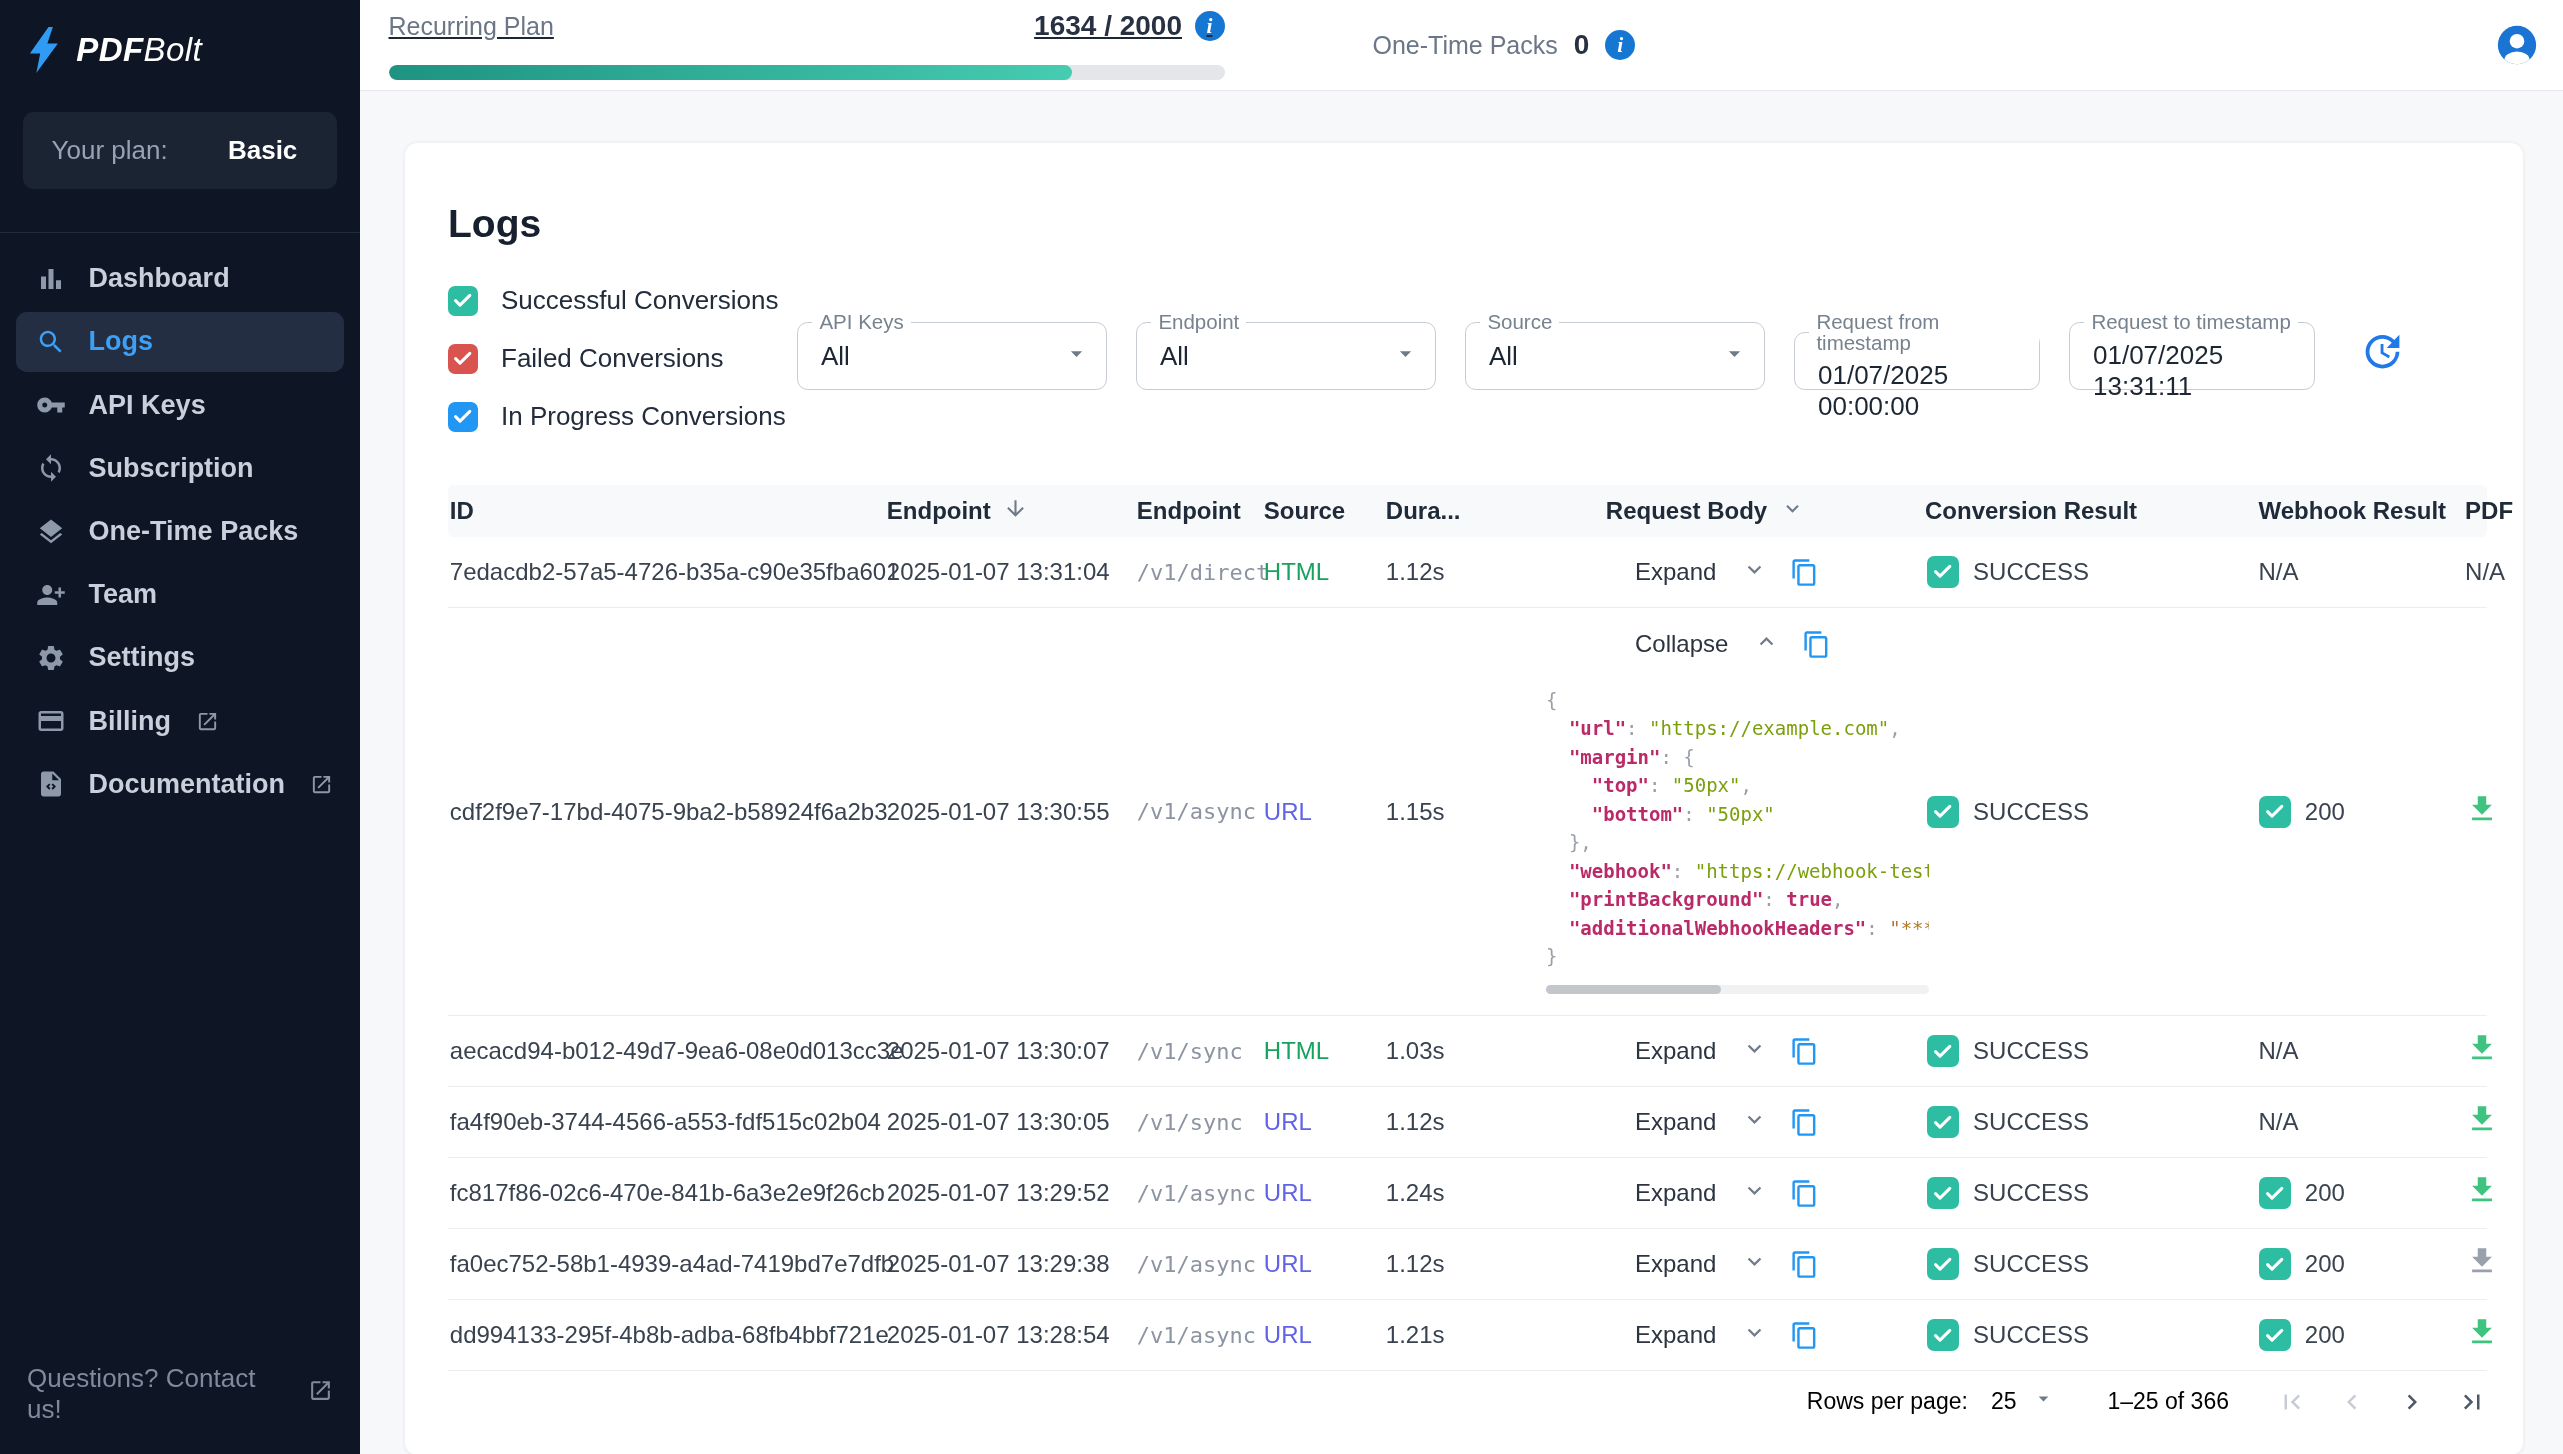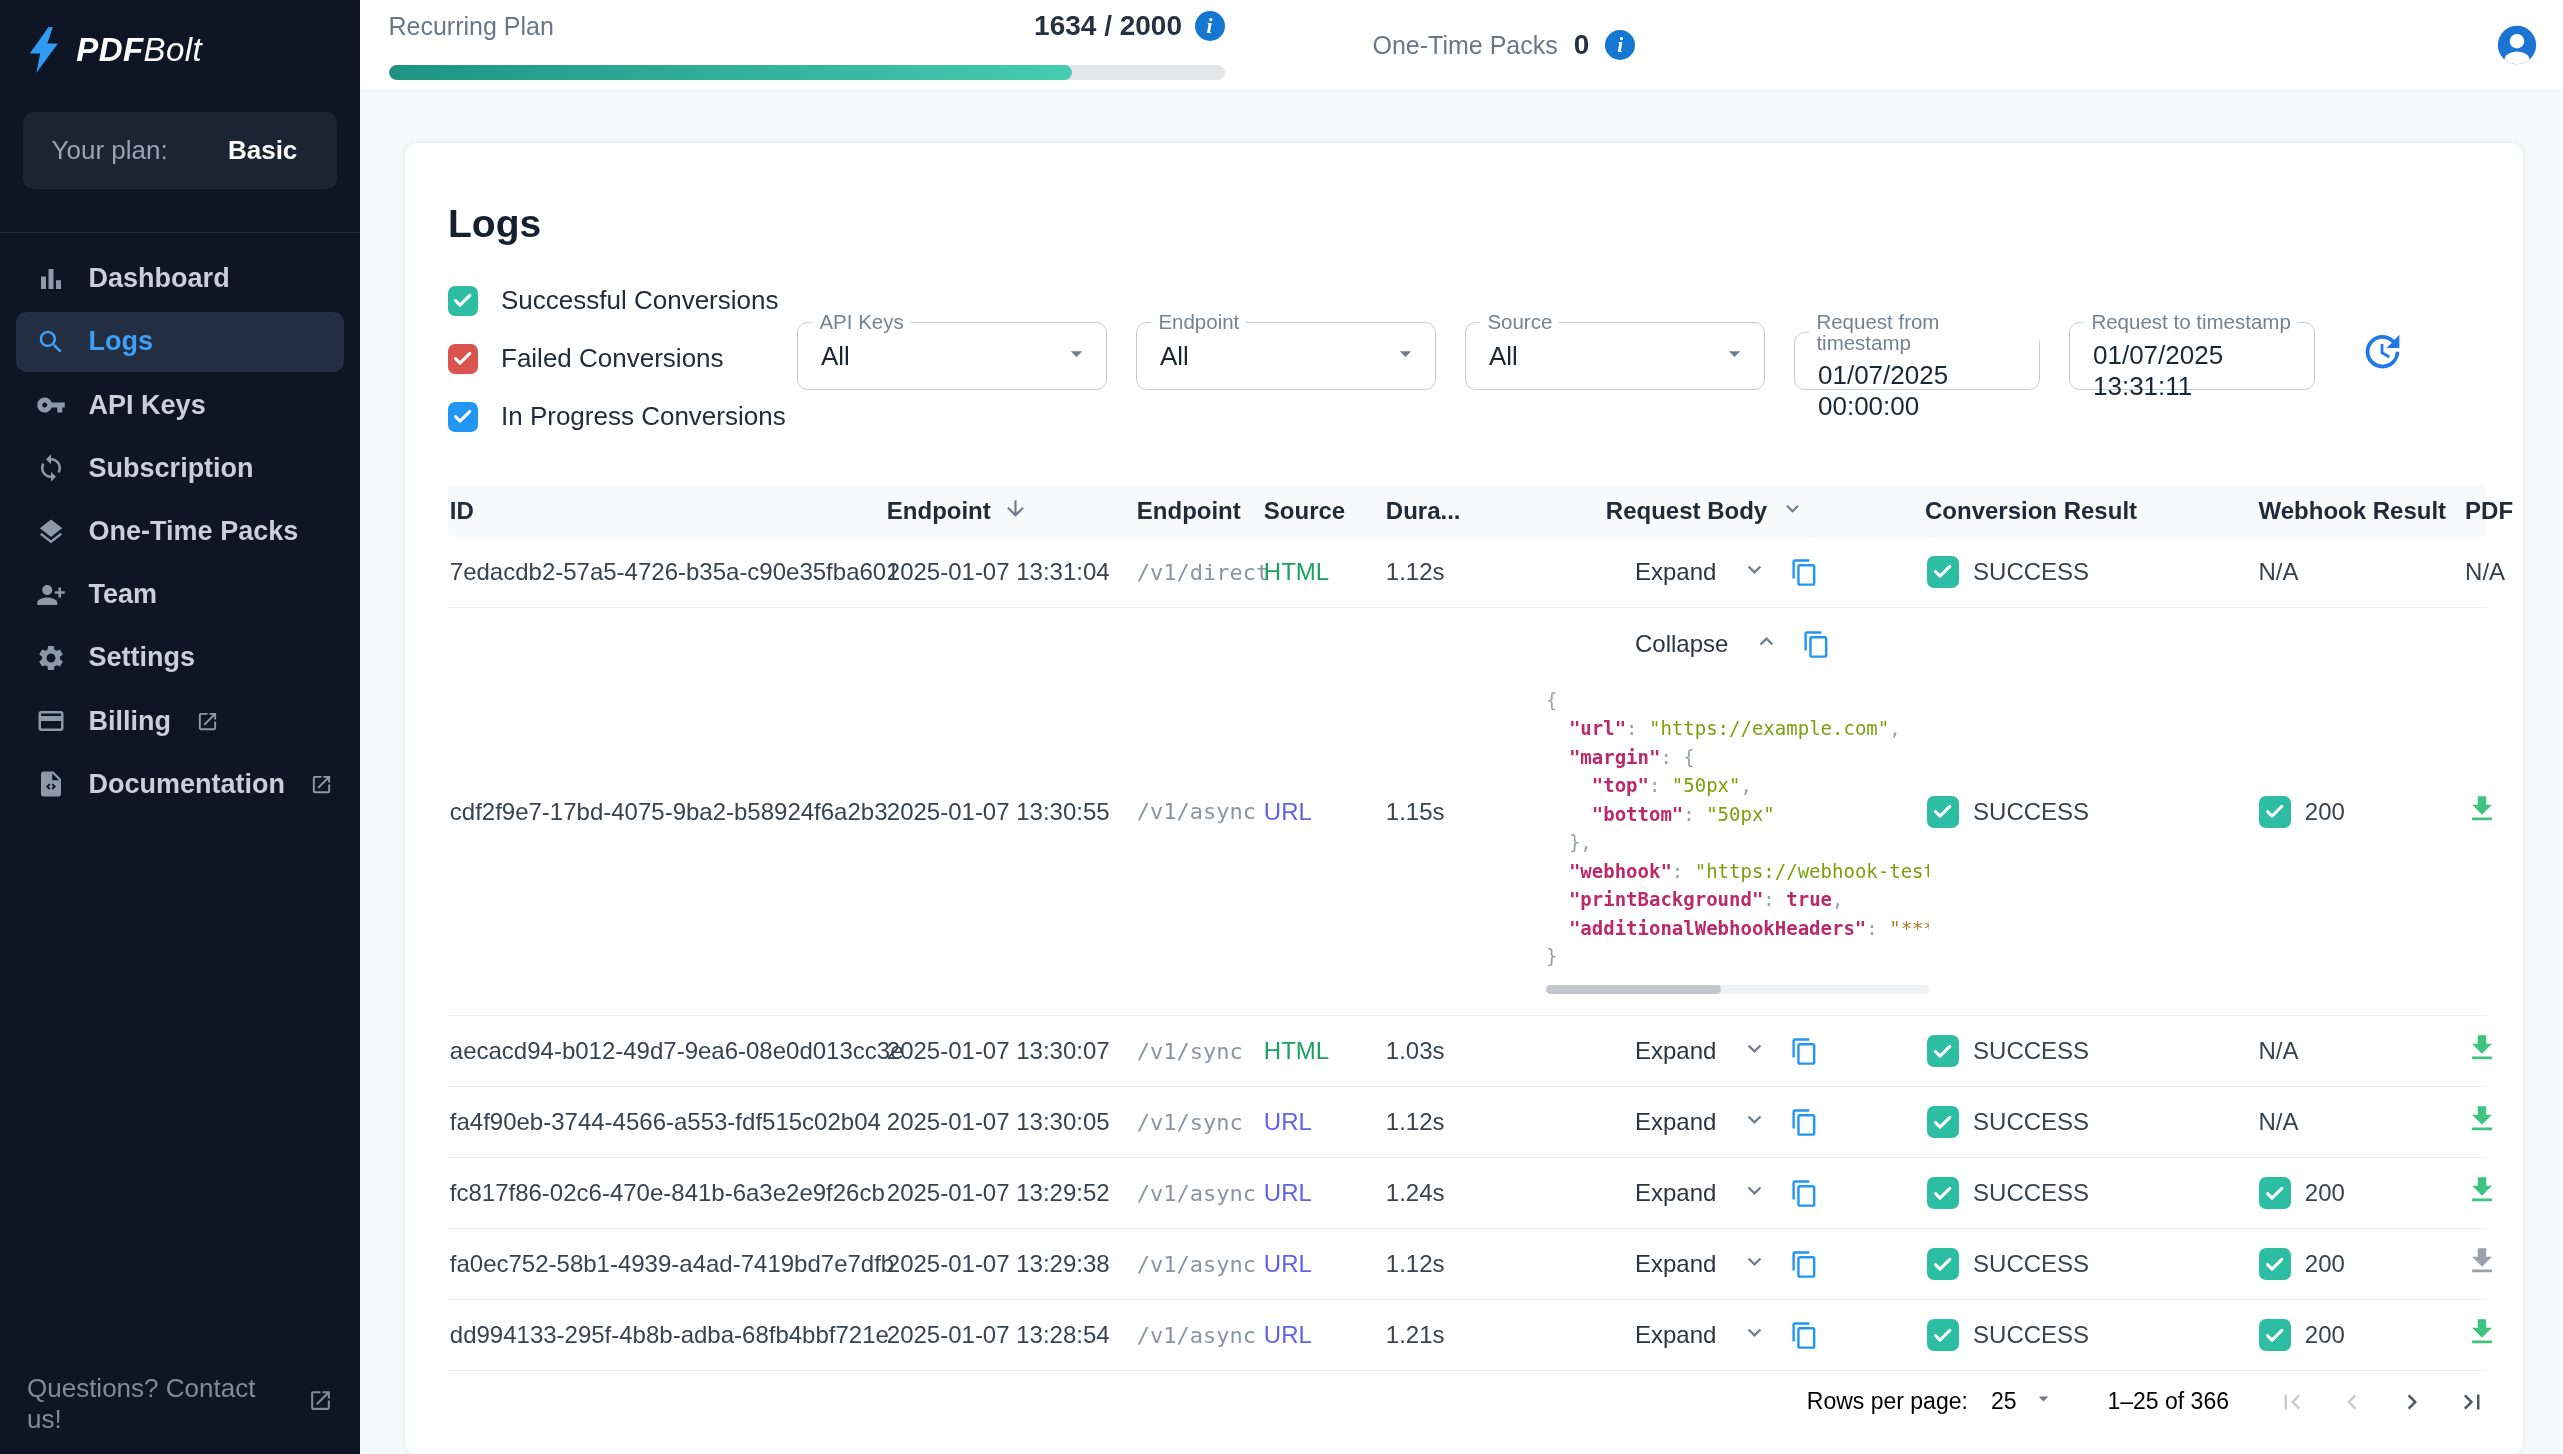--- a/index.html
+++ b/index.html
@@ -15,28 +15,28 @@
   .logo-text .heavy { font-weight:800; }
   .logo-text .light { font-weight:400; }
   .plan-box { margin:23px 23px 0 23px; background:#1b2433; border-radius:10.7px; padding:23px 28.5px; font-size:26px; color:#97a2b2; display:flex; align-items:center;gap:46px; }
   .plan-value { color:#ffffff; font-weight:700; margin-left:14.3px; }
   .sidebar-nav { margin-top:43px; border-top:0.9px solid #222c3c; padding:16px 16px 0 16px; display:flex; flex-direction:column; gap:3.6px; }
   .nav-item { display:flex; align-items:center; gap:23px; padding:14.3px 19.6px; border-radius:10.7px; font-size:27px; font-weight:600; color:#c9d0db; cursor:pointer; }
   .nav-item .nav-icon svg { width:30px; height:30px; fill:#8d98a9; display:block; }
   .nav-item.active { background:#242e42; color:#3ba0f6; }
   .nav-item.active .nav-icon svg { fill:#3ba0f6; }
   .nav-item .ext-icon svg { width:23px; height:23px; fill:#8d98a9; display:block; margin-left:1.8px; }
-  .sidebar-footer { margin-top:auto; padding:27px 27px 20px; font-size:26px; color:#7f8a9a; display:flex; align-items:center; gap:14.3px; cursor:pointer; }
+  .sidebar-footer { margin-top:auto; padding:27px 27px 30px; font-size:26px; color:#7f8a9a; display:flex; align-items:center; gap:14.3px; cursor:pointer; }
   .sidebar-footer svg { width:25px; height:25px; fill:#7f8a9a; }
 
   
   .main { flex:1; display:flex; flex-direction:column; min-width:0; }
   .topbar { height:91px; background:#ffffff; border-bottom:0.9px solid #e7e9ee; display:flex; align-items:center; padding:0 23px 0 28.5px; }
   .usage-block { width:836px; }
-  .usage-head { display:flex; justify-content:space-between; align-items:center; margin-bottom:23px; }
+  .usage-head { display:flex; justify-content:space-between; align-items:center; margin-bottom:23px;text-decoration:underline; }
   .usage-label, .packs-label { font-size:25px; color:#6b7686; }
   .usage-value { font-size:28px; font-weight:700; color:#273142; display:flex; align-items:center; gap:12.5px; }
   .info-icon { width:30px; height:30px; border-radius:50%; background:#1677d2; color:#fff; display:inline-flex; align-items:center; justify-content:center; font-family:"Liberation Serif",serif; font-style:italic; font-weight:700; font-size:21.4px; }
   .info-icon::after { content:"i"; }
   .progress-track { height:15px; background:#e4e6ea; border-radius:8px; overflow:hidden; }
   .progress-fill { height:100%; border-radius:8px; background:linear-gradient(90deg,#1e9382,#45ccb1); }
   .packs-block { margin-left:148px; display:flex; align-items:center; gap:16px; }
   .packs-value { font-size:28px; font-weight:700; color:#273142; }
   .avatar { margin-left:auto; cursor:pointer; }
   .avatar svg { width:46px; height:46px; display:block; }

